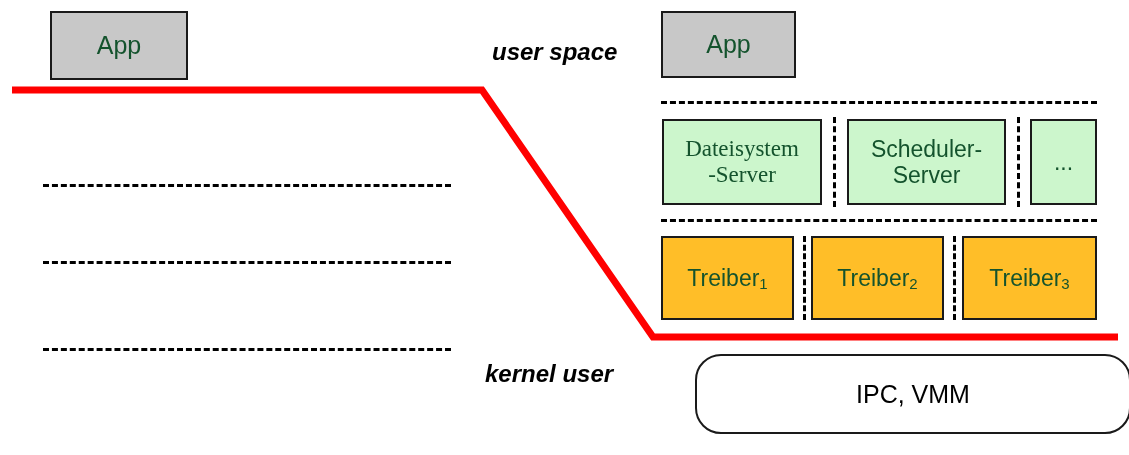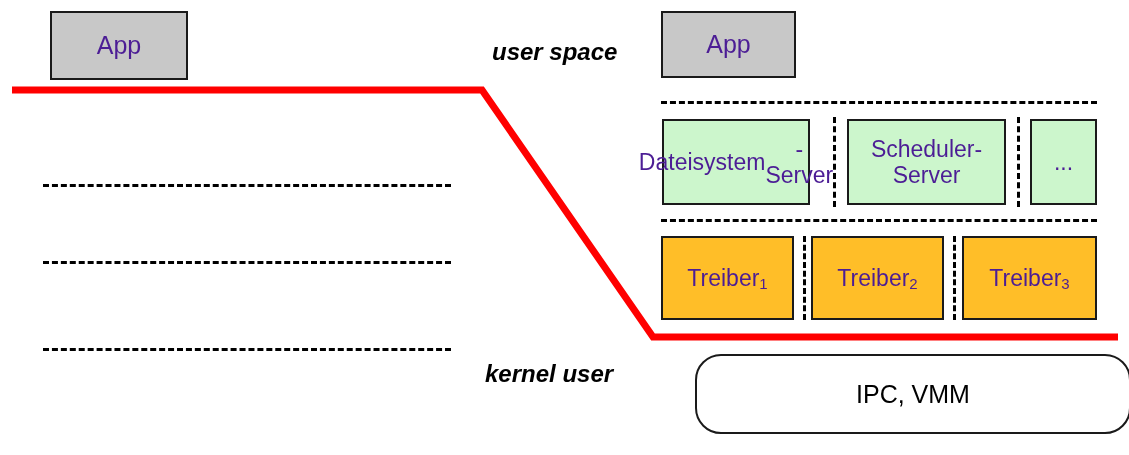--- a/index.html
+++ b/index.html
@@ -22,21 +22,21 @@
   .abs { position: absolute; }
 
   
   .box {
     box-sizing: border-box;
     border: 2px solid #1a1a1a;
     display: flex;
     align-items: center;
     justify-content: center;
     text-align: center;
-    color: #4c1d95;
+    color: #14532d;
     line-height: 1.15;
   }
 
   
   .app-box {
     background: #c8c8c8;
     font-size: 25px;
   }
 
   
@@ -117,21 +117,21 @@
 
 
   <div class="dash-h" style="left:43px; top:184px; width:408px;"></div>
   <div class="dash-h" style="left:43px; top:261px; width:408px;"></div>
   <div class="dash-h" style="left:43px; top:348px; width:408px;"></div>
 
   <div class="abs box app-box" style="left:661px; top:11px; width:135px; height:67px;">App</div>
 
   <div class="dash-h" style="left:661px; top:101px; width:436px;"></div>
 
-  <div class="abs box server-box" style="left:662px; top:119px; width:148px; height:86px; flex-direction:row;">
+  <div class="abs box server-box" style="left:662px; top:119px; width:160px; height:86px; flex-direction:column;font-family:Liberation Serif, serif;">
     <span>Dateisystem</span>
     <span>-Server</span>
   </div>
 
   <div class="abs box server-box" style="left:847px; top:119px; width:159px; height:86px; flex-direction:column;">
     <span>Scheduler-</span>
     <span>Server</span>
   </div>
 
   <div class="abs box server-box" style="left:1030px; top:119px; width:67px; height:86px;">...</div>

